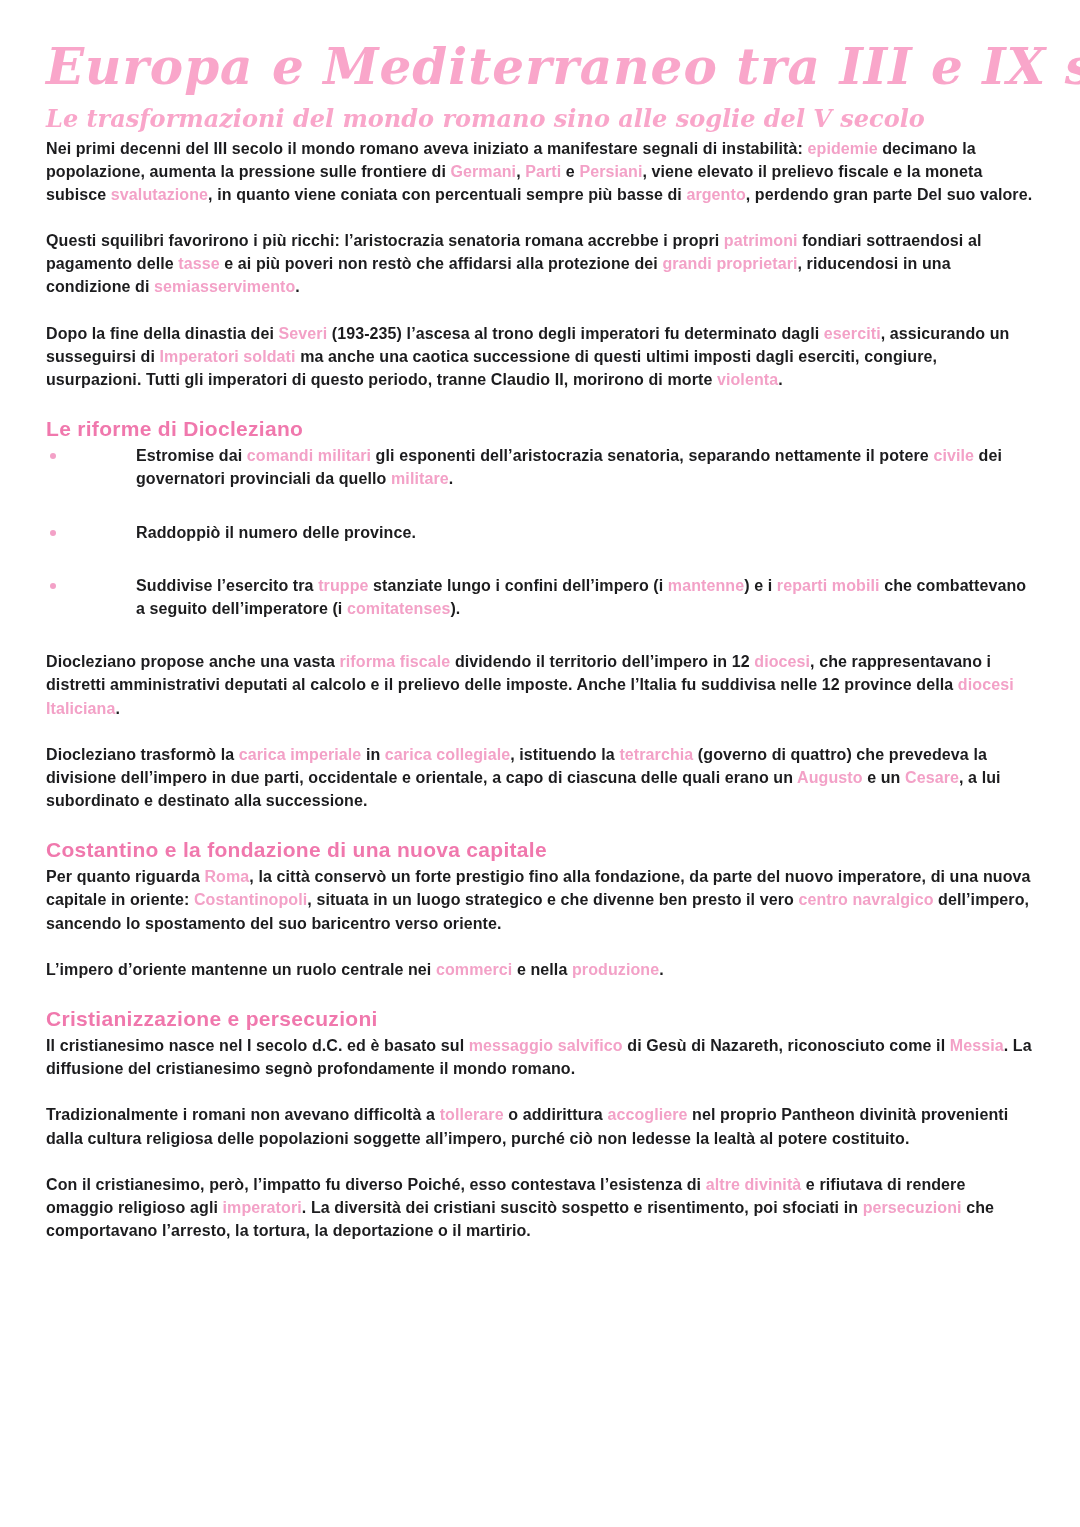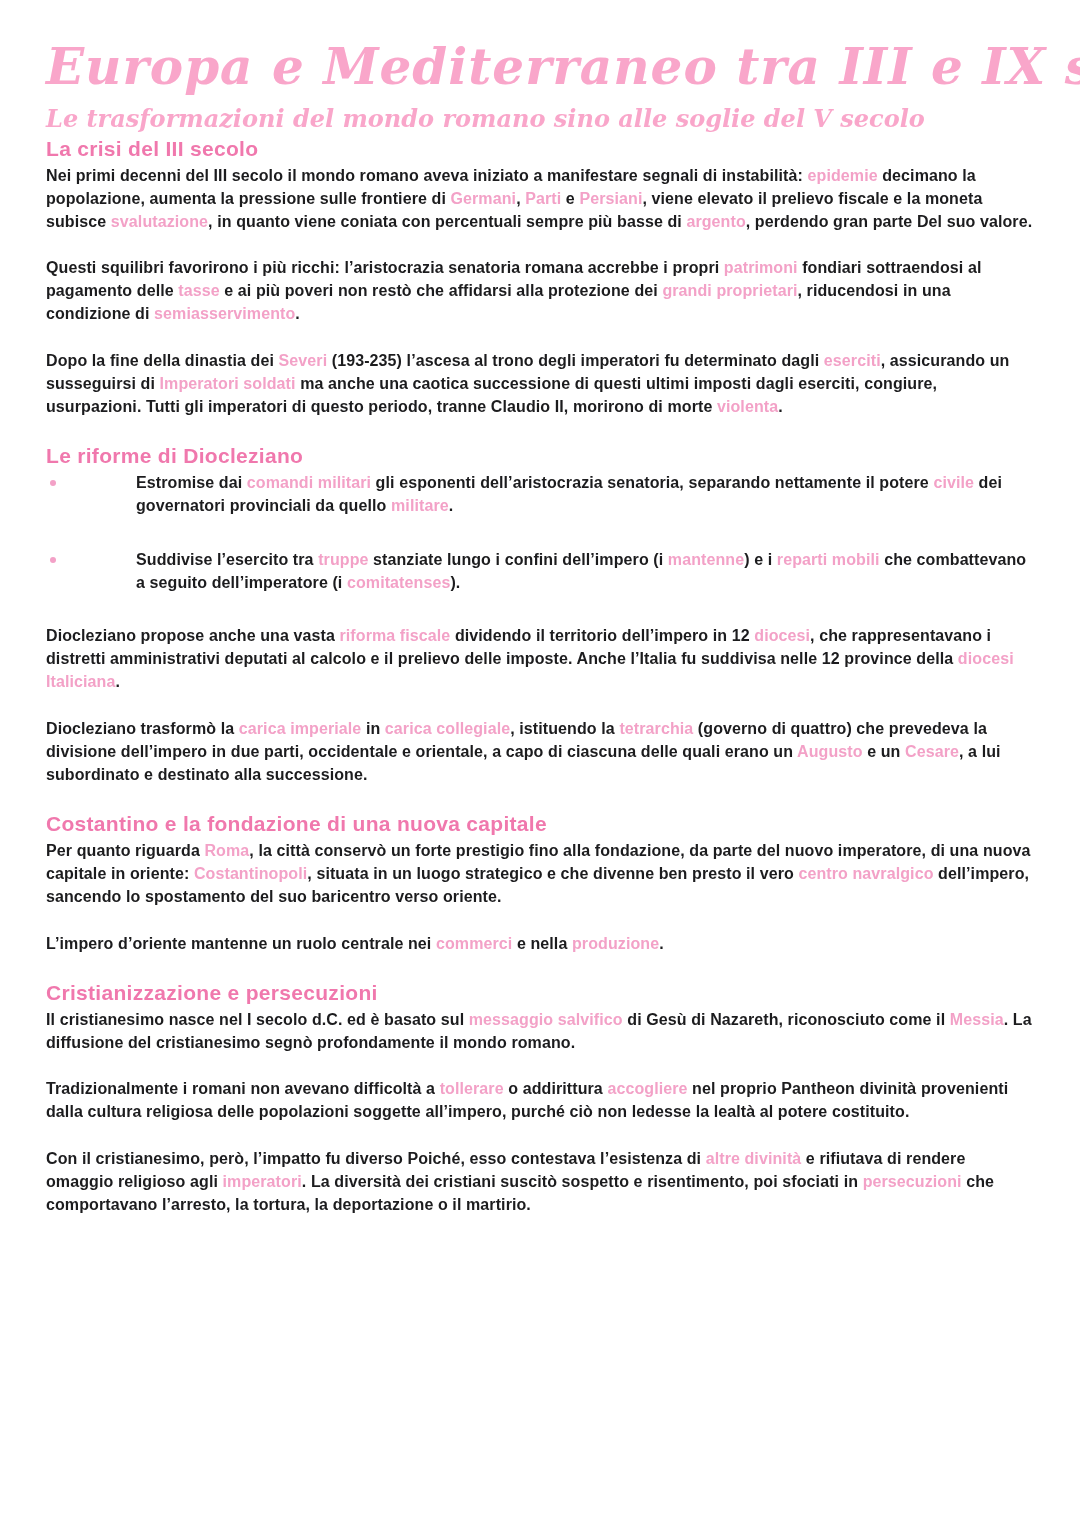--- a/index.html
+++ b/index.html
@@ -82,28 +82,31 @@
   }
   .hl{color:var(--highlight-pink);}
 </style>
 </head>
 <body>
 
 <div class="page">
   <h1 class="title">Europa e Mediterraneo tra III e IX sec</h1>
   <div class="subtitle">Le trasformazioni del mondo romano sino alle soglie del V secolo</div>
   <div>
-      <h2 class="section-heading first">La crisi del III secolo</h2>
       <p class="para"><span>Nei primi decenni del III secolo il mondo romano aveva iniziato a manifestare segnali di instabilità: </span><span class="hl">epidemie</span><span> decimano la popolazione, aumenta la pressione sulle frontiere di </span><span class="hl">Germani</span><span>, </span><span class="hl">Parti</span><span> e </span><span class="hl">Persiani</span><span>, viene elevato il prelievo fiscale e la moneta subisce </span><span class="hl">svalutazione</span><span>, in quanto viene coniata con percentuali sempre più basse di </span><span class="hl">argento</span><span>, perdendo gran parte Del suo valore.</span></p>
       <p class="para"><span>Questi squilibri favorirono i più ricchi: l’aristocrazia senatoria romana accrebbe i propri </span><span class="hl">patrimoni</span><span> fondiari sottraendosi al pagamento delle </span><span class="hl">tasse</span><span> e ai più poveri non restò che affidarsi alla protezione dei </span><span class="hl">grandi proprietari</span><span>, riducendosi in una condizione di </span><span class="hl">semiasservimento</span><span>.</span></p>
       <p class="para"><span>Dopo la fine della dinastia dei </span><span class="hl">Severi</span><span> (193-235) l’ascesa al trono degli imperatori fu determinato dagli </span><span class="hl">eserciti</span><span>, assicurando un susseguirsi di </span><span class="hl">Imperatori soldati</span><span> ma anche una caotica successione di questi ultimi imposti dagli eserciti, congiure, usurpazioni. Tutti gli imperatori di questo periodo, tranne Claudio II, morirono di morte </span><span class="hl">violenta</span><span>.</span></p>
       <h2 class="section-heading">Le riforme di Diocleziano</h2>
       <div class="bullet">
         <span class="dot"></span>
         <span class="bullet-text"><span>Estromise dai </span><span class="hl">comandi militari</span><span> gli esponenti dell’aristocrazia senatoria, separando nettamente il potere </span><span class="hl">civile</span><span> dei governatori provinciali da quello </span><span class="hl">militare</span><span>.</span></span>
+      </div>
+      <div class="bullet">
+        <span class="dot"></span>
+        <span class="bullet-text"><span>Raddoppiò il numero delle province.</span></span>
       </div>
       <div class="bullet">
         <span class="dot"></span>
         <span class="bullet-text"><span>Suddivise l’esercito tra </span><span class="hl">truppe</span><span> stanziate lungo i confini dell’impero (i </span><span class="hl">mantenne</span><span>) e i </span><span class="hl">reparti mobili</span><span> che combattevano a seguito dell’imperatore (i </span><span class="hl">comitatenses</span><span>).</span></span>
       </div>
       <p class="para"><span>Diocleziano propose anche una vasta </span><span class="hl">riforma fiscale</span><span> dividendo il territorio dell’impero in 12 </span><span class="hl">diocesi</span><span>, che rappresentavano i distretti amministrativi deputati al calcolo e il prelievo delle imposte. Anche l’Italia fu suddivisa nelle 12 province della </span><span class="hl">diocesi Italiciana</span><span>.</span></p>
       <p class="para"><span>Diocleziano trasformò la </span><span class="hl">carica imperiale</span><span> in </span><span class="hl">carica collegiale</span><span>, istituendo la </span><span class="hl">tetrarchia</span><span> (governo di quattro) che prevedeva la divisione dell’impero in due parti, occidentale e orientale, a capo di ciascuna delle quali erano un </span><span class="hl">Augusto</span><span> e un </span><span class="hl">Cesare</span><span>, a lui subordinato e destinato alla successione.</span></p>
       <h2 class="section-heading">Costantino e la fondazione di una nuova capitale</h2>
       <p class="para"><span>Per quanto riguarda </span><span class="hl">Roma</span><span>, la città conservò un forte prestigio fino alla fondazione, da parte del nuovo imperatore, di una nuova capitale in oriente: </span><span class="hl">Costantinopoli</span><span>, situata in un luogo strategico e che divenne ben presto il vero </span><span class="hl">centro navralgico</span><span> dell’impero, sancendo lo spostamento del suo baricentro verso oriente.</span></p>
       <p class="para"><span>L’impero d’oriente mantenne un ruolo centrale nei </span><span class="hl">commerci</span><span> e nella </span><span class="hl">produzione</span><span>.</span></p>

